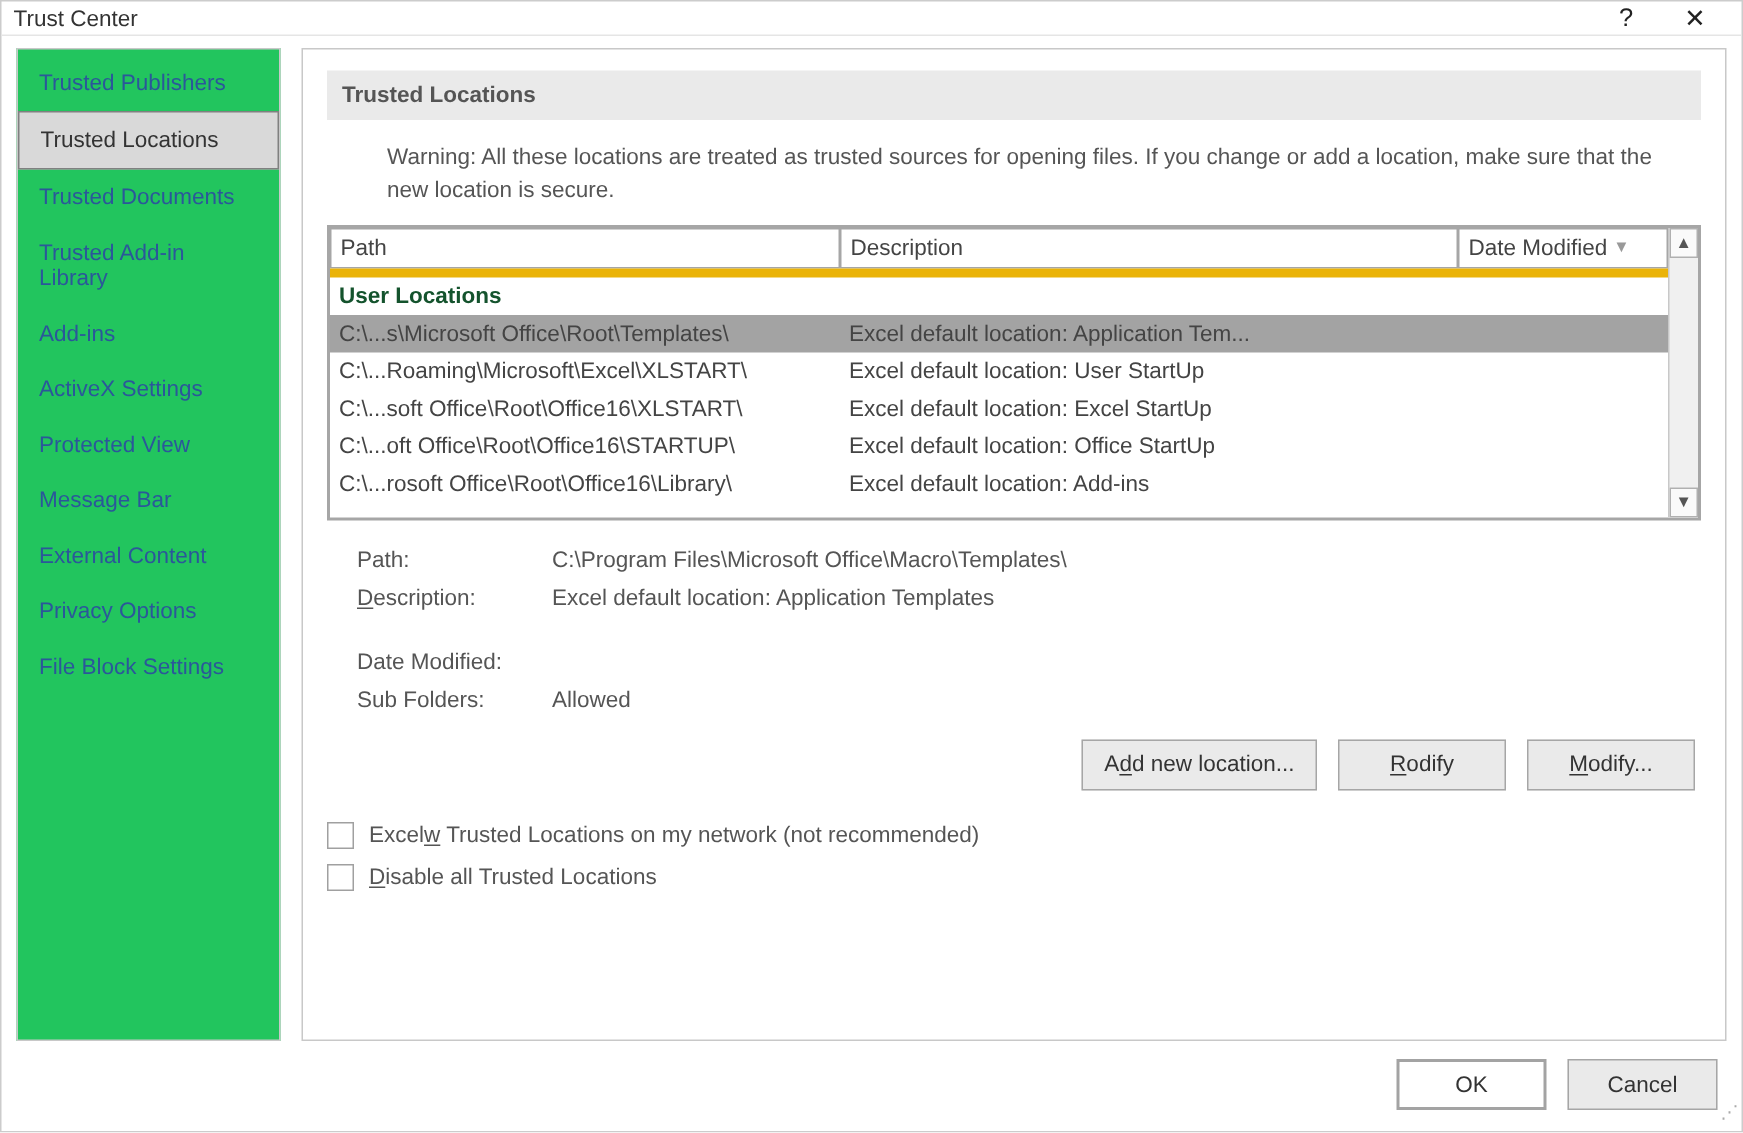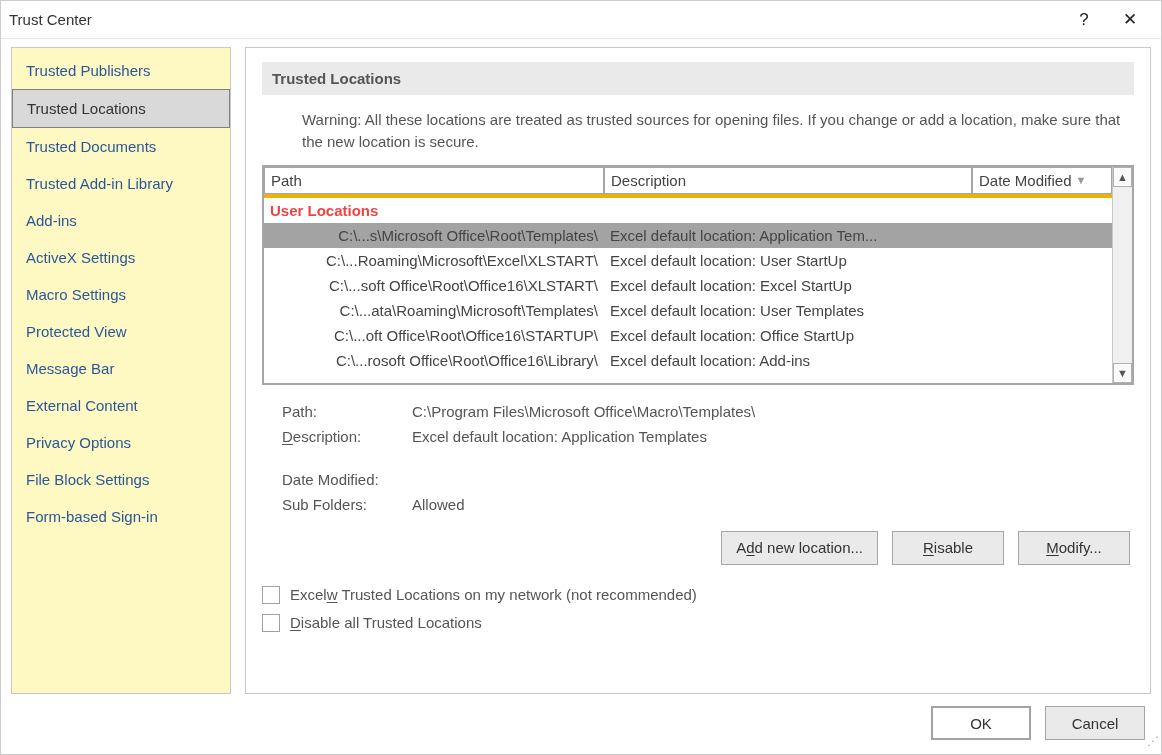--- a/index.html
+++ b/index.html
@@ -1,36 +1,36 @@
 <!DOCTYPE html>
 <html><head>
 <meta charset="utf-8">
 <style>
   * { box-sizing: border-box; }
   html, body { margin: 0; padding: 0; font-family: "Segoe UI", Arial, sans-serif; font-size: 15px; color: #333; background: #fff; }
   .window { width: 1162px; height: 755px; position: relative; background: #fff; border: 1px solid #ccc; display: flex; flex-direction: column; }
-  .titlebar { height: 38px; display: flex; align-items: center; padding: 0 8px 0 8px; border-bottom: 1px solid #e5e5e5; }
+  .titlebar { height: 23px; display: flex; align-items: center; padding: 0 8px 0 8px; border-bottom: 1px solid #e5e5e5; }
   .titlebar .title { flex: 1; font-size: 15px; color: #333; padding-left: 0px; }
   .titlebar .tbtn { width: 46px; height: 38px; display: flex; align-items: center; justify-content: center; font-size: 17px; color: #222; cursor: default; }
   .body { flex: 1; display: flex; padding: 8px 10px 4px 10px; gap: 14px; min-height: 0; }
-  .sidebar { width: 220px; border: 1px solid #c8c8c8; background: #fef9c3; padding: 4px 0; }
+  .sidebar { width: 176px; border: 1px solid #c8c8c8; background: #22c55e; padding: 4px 0; }
   .side-item { padding: 10px 14px; font-size: 15px; color: #2b579a; cursor: default; }
   .side-item.selected { background: #d9d9d9; color: #333; border: 1px solid #808080; }
   .main { flex: 1; border: 1px solid #c8c8c8; padding: 14px 16px 16px 16px; display: flex; flex-direction: column; min-height: 0; }
   .section-header { background: #eaeaea; padding: 8px 10px; font-weight: 600; color: #555; margin-bottom: 14px; }
   .warning { color: #555; padding: 0 4px 12px 4px; line-height: 1.45; margin-left: 36px; }
   .tablewrap { display: flex; border: 2px solid #a6a6a6; }
   .table-inner { flex: 1; display: flex; flex-direction: column; }
   .table-header { display: flex; }
   .th { border: 1px solid #a6a6a6; padding: 4px 6px; background: #fff; color: #444; font-size: 15px; display:flex; align-items:center; gap:4px;}
   .th .arrow { color:#999; font-size:11px; }
-  .col-path { width: 340px; text-align: right; }
+  .col-path { width: 340px; }
   .col-desc { flex: 1; }
   .col-date { width: 140px; }
-  .group-row { font-weight: 700; padding: 4px 6px; color: #ef4444; border-top: 4px solid #eab308; }
+  .group-row { font-weight: 700; padding: 4px 6px; color: #14532d; border-top: 6px solid #eab308; }
   .row { display: flex; padding: 2px 0; cursor: default; }
   .row.selected { background: #a3a3a3; }
   .cell { padding: 2px 6px; font-size: 15px; color: #444; white-space: nowrap; overflow: hidden; text-overflow: ellipsis; }
   .scroll-col { width: 20px; background: #f0f0f0; border-left: 1px solid #c8c8c8; display: flex; flex-direction: column; justify-content: space-between; align-items: center; }
   .scroll-btn { width: 100%; height: 20px; display:flex; align-items:center; justify-content:center; font-size:11px; color:#555; border:1px solid #b0b0b0; background:#fafafa;}
   .details { padding: 14px 6px 8px 20px; }
   .drow { display: flex; padding: 4px 0; color: #555; }
   .dlabel { width: 130px; }
   .dval { flex: 1; }
   .button-row { display: flex; gap: 14px; justify-content: flex-end; padding: 6px 4px 12px 4px; }
@@ -56,27 +56,25 @@
 
   <div class="body">
 
     <div class="sidebar">
       <div class="side-item">Trusted Publishers</div>
       <div class="side-item selected">Trusted Locations</div>
       <div class="side-item">Trusted Documents</div>
       <div class="side-item">Trusted Add-in Library</div>
       <div class="side-item">Add-ins</div>
       <div class="side-item">ActiveX Settings</div>
-      <div class="side-item">Macro Settings</div>
       <div class="side-item">Protected View</div>
       <div class="side-item">Message Bar</div>
       <div class="side-item">External Content</div>
       <div class="side-item">Privacy Options</div>
       <div class="side-item">File Block Settings</div>
-      <div class="side-item">Form-based Sign-in</div>
     </div>
 
     <div class="main">
       <div class="section-header">Trusted Locations</div>
       <div class="warning">Warning: All these locations are treated as trusted sources for opening files.  If you change or add a location, make sure that the new location is secure.</div>
 
       <div class="tablewrap">
         <div class="table-inner">
           <div class="table-header">
             <div class="th col-path">
@@ -98,25 +96,20 @@
             <div class="cell col-date"></div>
           </div>
           <div class="row">
             <div class="cell col-path">C:\...Roaming\Microsoft\Excel\XLSTART\</div>
             <div class="cell col-desc">Excel default location: User StartUp</div>
             <div class="cell col-date"></div>
           </div>
           <div class="row">
             <div class="cell col-path">C:\...soft Office\Root\Office16\XLSTART\</div>
             <div class="cell col-desc">Excel default location: Excel StartUp</div>
-            <div class="cell col-date"></div>
-          </div>
-          <div class="row">
-            <div class="cell col-path">C:\...ata\Roaming\Microsoft\Templates\</div>
-            <div class="cell col-desc">Excel default location: User Templates</div>
             <div class="cell col-date"></div>
           </div>
           <div class="row">
             <div class="cell col-path">C:\...oft Office\Root\Office16\STARTUP\</div>
             <div class="cell col-desc">Excel default location: Office StartUp</div>
             <div class="cell col-date"></div>
           </div>
           <div class="row" style="margin-bottom:10px;">
             <div class="cell col-path">C:\...rosoft Office\Root\Office16\Library\</div>
             <div class="cell col-desc">Excel default location: Add-ins</div>
@@ -150,21 +143,21 @@
 
       <div class="button-row">
         <div class="btn">
             <span>A</span>
             <span class="u">d</span>
             <span>d new location...</span>
           </div>
         <div class="btn">
             <span></span>
             <span class="u">R</span>
-            <span>isable</span>
+            <span>odify</span>
           </div>
         <div class="btn">
             <span></span>
             <span class="u">M</span>
             <span>odify...</span>
           </div>
       </div>
 
       <div class="checks">
         <div class="check-row">

